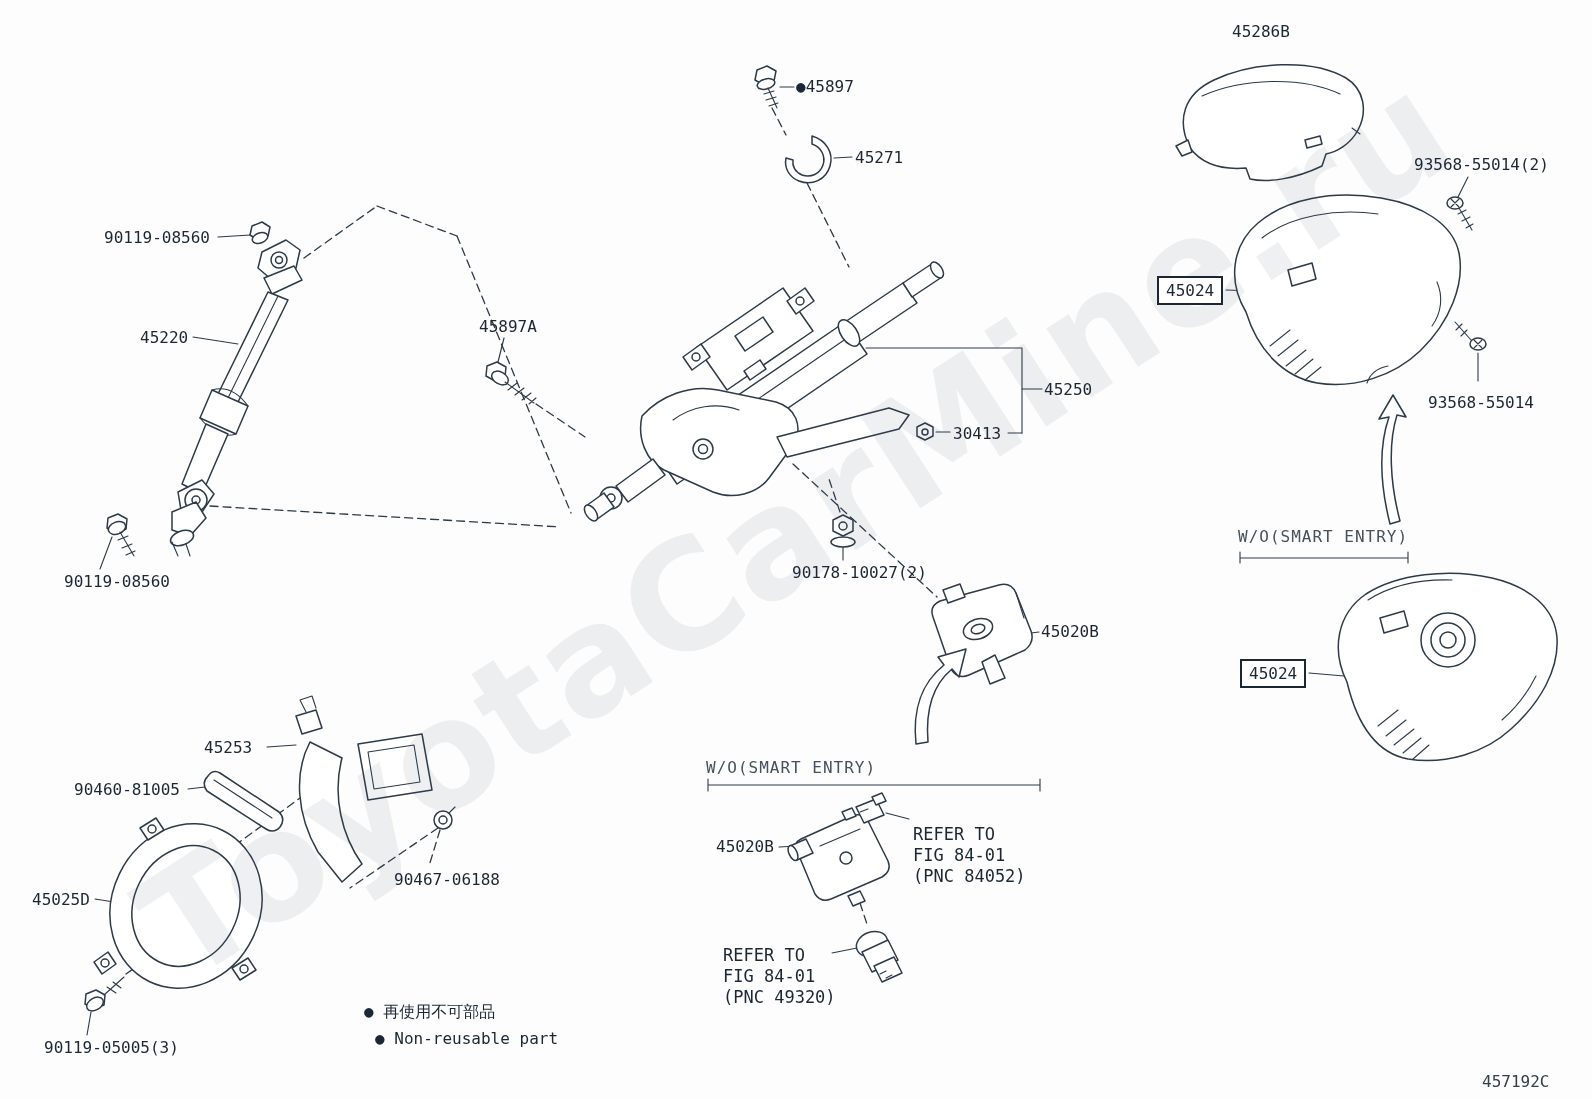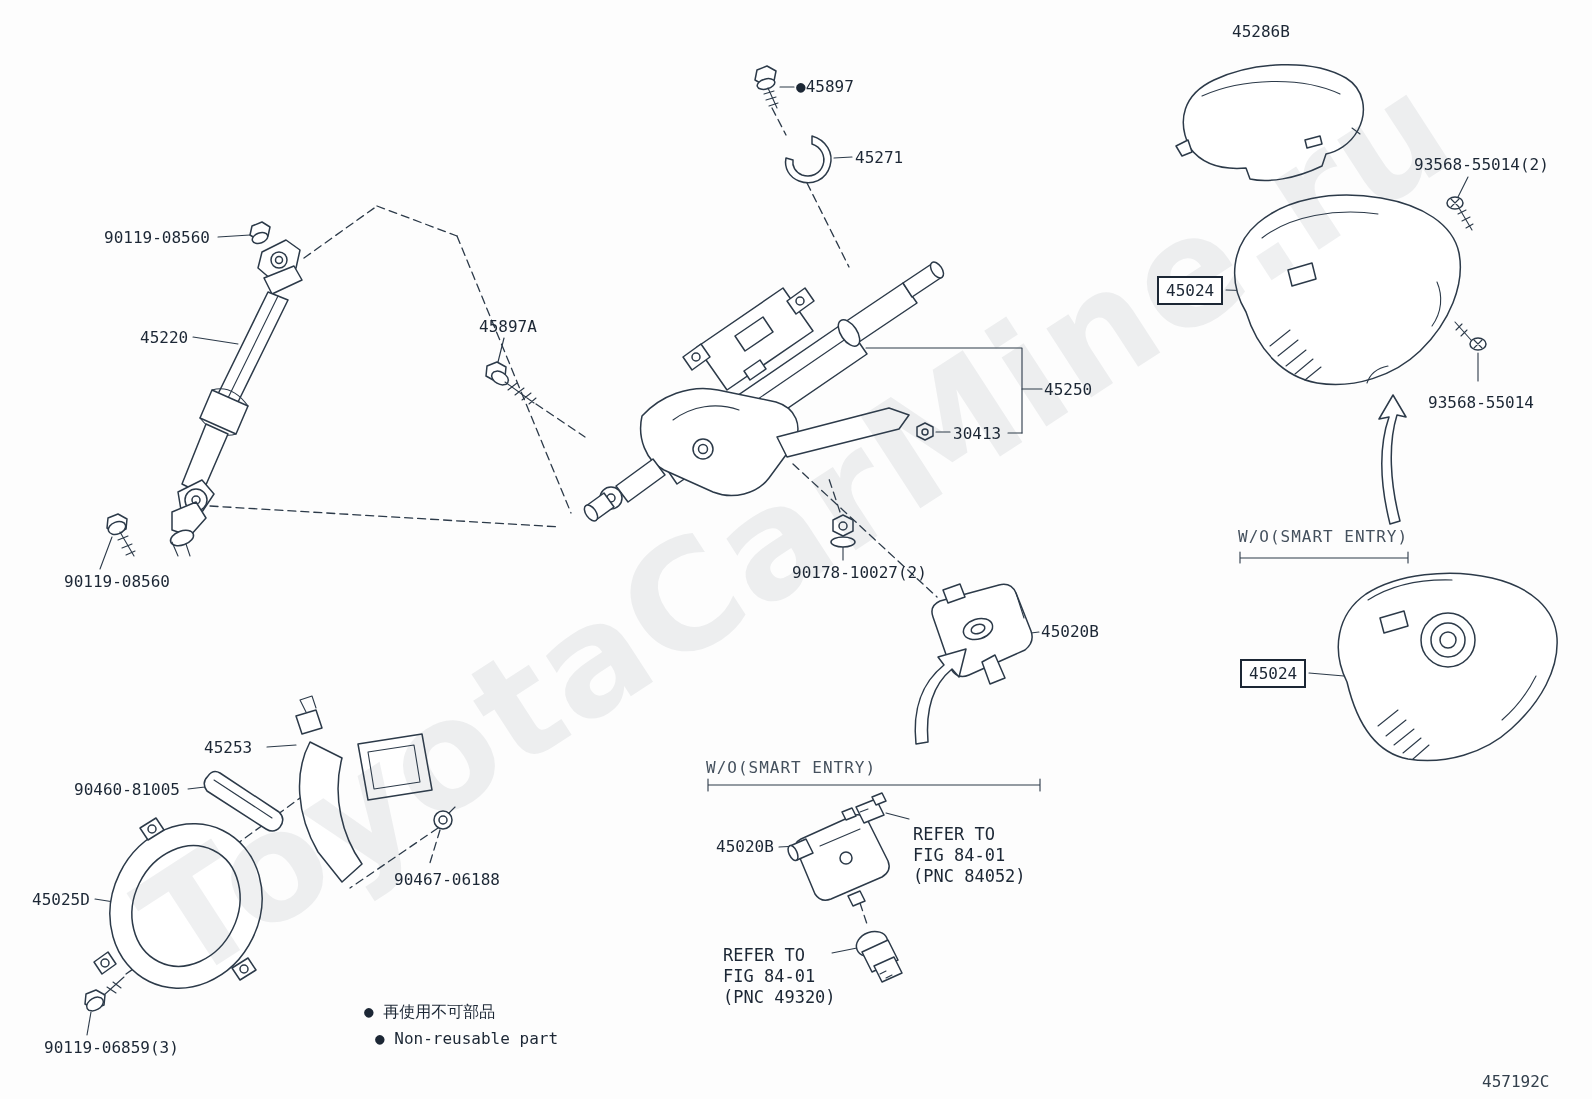--- a/index.html
+++ b/index.html
@@ -307,21 +307,21 @@
   <div class="lbl" style="left:479px;top:317px">45897A</div>
   <div class="lbl" style="left:1044px;top:380px">45250</div>
   <div class="lbl" style="left:953px;top:424px">30413</div>
   <div class="lbl" style="left:64px;top:572px">90119-08560</div>
   <div class="lbl" style="left:792px;top:563px">90178-10027(2)</div>
   <div class="lbl" style="left:1041px;top:622px">45020B</div>
   <div class="lbl" style="left:204px;top:738px">45253</div>
   <div class="lbl" style="left:74px;top:780px">90460-81005</div>
   <div class="lbl" style="left:394px;top:870px">90467-06188</div>
   <div class="lbl" style="left:32px;top:890px">45025D</div>
-  <div class="lbl" style="left:44px;top:1038px">90119-06859(3)</div>
+  <div class="lbl" style="left:44px;top:1038px">90119-05005(3)</div>
 
   <div class="lbl section" style="left:706px;top:758px">W/O(SMART ENTRY)</div>
   <div class="lbl" style="left:716px;top:837px">45020B</div>
 
   <div class="note" style="left:913px;top:800px">
     <div>REFER TO</div>
     <div>FIG 84-01</div>
     <div>(PNC 84052)</div>
   </div>
   <div class="note" style="left:723px;top:921px">

